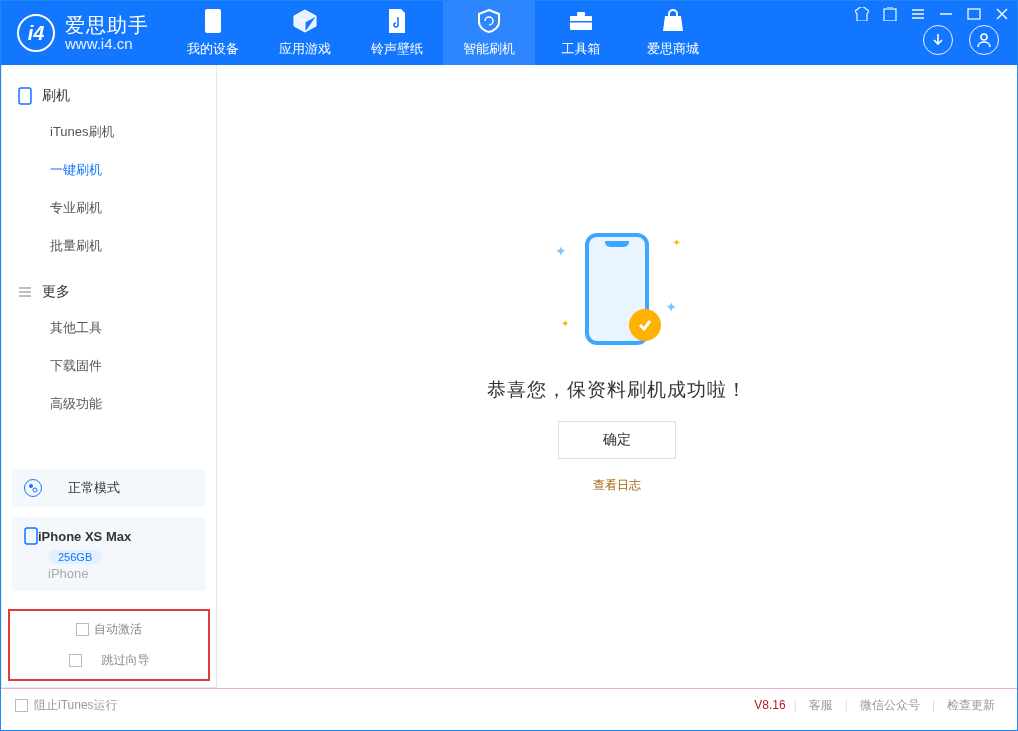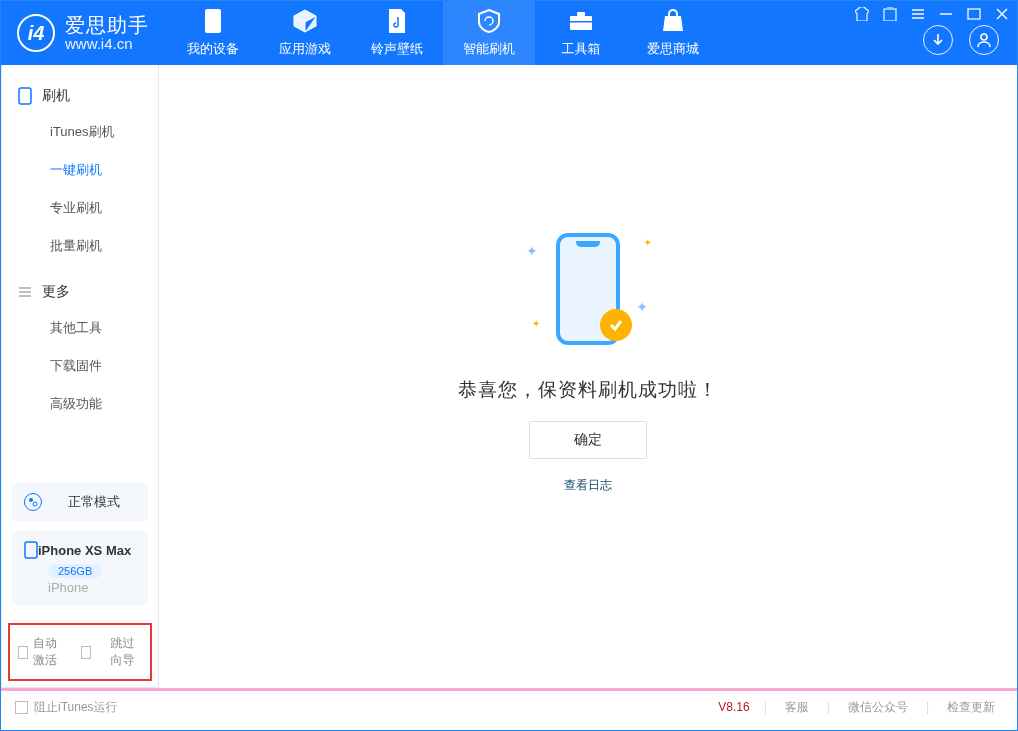--- a/index.html
+++ b/index.html
@@ -23,58 +23,58 @@
 .win-controls { position: absolute; top: 6px; right: 8px; display: flex; gap: 14px; align-items: center; }
 .win-controls .wc { width: 14px; height: 14px; cursor: pointer; opacity: .95; display:flex; align-items:center; justify-content:center; }
 .win-controls svg { stroke: #fff; fill: none; }
 
 .header-right-icons { position: absolute; right: 18px; bottom: 10px; display: flex; gap: 16px; }
 .hr-icon { width: 30px; height: 30px; border: 1.5px solid rgba(255,255,255,.9); border-radius: 50%; display: flex; align-items: center; justify-content: center; cursor: pointer; }
 .hr-icon svg { stroke: #fff; fill: none; }
 
 
 .body { display: flex; height: calc(100% - 76px - 30px); }
-.sidebar { width: 158px; border: 1px solid #e8e8e8; border-top: none; padding-top: 14px; position: relative; display:flex; flex-direction:column; }
+.sidebar { width: 216px; border: 1px solid #e8e8e8; border-top: none; padding-top: 14px; position: relative; display:flex; flex-direction:column; }
 .side-section { padding: 0 0 10px 0; }
 .side-header { display: flex; align-items: center; gap: 10px; padding: 8px 16px; font-size: 14px; color: #333; font-weight: 500; }
 .side-header svg { stroke: #1276ff; }
 .side-header.more svg { stroke: #aaa; }
 .side-item { padding: 10px 16px 10px 48px; font-size: 13px; color: #555; cursor: pointer; }
 .side-item.active { color: #1276ff; }
 
 .device-boxes { margin: auto 10px 0 10px; }
 .dev-box { background: #f4f8fc; border-radius: 3px; padding: 10px 12px; margin-bottom: 10px; font-size: 13px; color: #333; display:flex; align-items:center; gap:26px; }
 .dev-box .dicn { width:18px; height:18px; border:1.5px solid #1276ff; border-radius:50%; display:flex; align-items:center; justify-content:center; }
 .dev-box2 { background: #f4f8fc; border-radius: 3px; padding: 10px 12px; margin-bottom: 10px; }
 .dev-box2 .dname { font-size: 13px; color: #333; font-weight: 600; display:flex; align-items:center; }
 .dev-box2 .badge { display:inline-block; background:#e3f0ff; color:#1276ff; border-radius:10px; padding:1px 10px; font-size:11px; margin:5px 0 2px 24px; }
 .dev-box2 .dtype { font-size: 13px; color: #aaa; margin-left:24px; }
 
-.checkbox-row { border: 2px solid #e23b3b; margin: 8px 6px 6px 6px; padding: 10px 8px; display:flex; gap:14px; align-items:center; font-size:12px; color:#888; }
+.checkbox-row { border: 2px solid #e23b3b; margin: 8px 6px 6px 6px; padding: 10px 8px; display:flex; gap:14px; align-items:center; font-size:12px; color:#888;flex-direction:column; }
 .cb { width:13px; height:13px; border:1px solid #bbb; display:inline-block; }
 
 
 .main { flex: 1; display: flex; flex-direction: column; align-items: center; justify-content: center; gap: 18px; padding-bottom: 40px; }
 .phone-illus { position: relative; width: 160px; height: 140px; display:flex; align-items:center; justify-content:center; }
 .phone-shape { width: 64px; height: 112px; border: 4px solid #3ba7ff; border-radius: 12px; background:#eaf4ff; position:relative; }
 .phone-shape::before { content:""; position:absolute; top:4px; left:50%; transform:translateX(-50%); width:24px; height:6px; background:#3ba7ff; border-radius:0 0 5px 5px; }
 .check-badge { position:absolute; right:36px; bottom:18px; width:32px; height:32px; background:#ffb300; border-radius:50%; display:flex; align-items:center; justify-content:center; }
 .check-badge svg { stroke:#fff; stroke-width:3; fill:none; }
 .spark { position:absolute; font-size:14px; color:#7fc4ff; }
 .spark.s1 { left:18px; top:24px; }
 .spark.s2 { right:16px; top:18px; color:#ffb300; font-size:10px; }
 .spark.s3 { left:24px; bottom:30px; color:#ffb300; font-size:10px; }
 .spark.s4 { right:20px; bottom:44px; }
 
 .success-text { font-size: 19px; color: #333; letter-spacing: 1px; }
 .ok-btn { border:1px solid #ddd; background:#fff; padding: 9px 44px; font-size:14px; color:#333; cursor:pointer; }
-.log-link { font-size:12px; color:#0c4a6e; cursor:pointer; }
-
-
-.footer { height: 30px; border-top:3px solid #f9a8d4; display:flex; align-items:center; font-size:12px; color:#999; padding: 16px 14px; gap:10px; }
+.log-link { font-size:12px; color:#a16207; cursor:pointer; }
+
+
+.footer { height: 30px; border-top:1px solid #f9a8d4; display:flex; align-items:center; font-size:12px; color:#999; padding: 16px 14px; gap:4px; }
 .footer .fcb { display:flex; align-items:center; gap:6px; }
 .footer .spacer { flex:1; }
 .footer .flink { color:#999; cursor:pointer; padding:0 8px; }
 .footer .ver { color:#b91c1c; margin-right:4px;margin-left:32px; }
 .footer .divider { color:#ddd; }
 </style>
 </head>
 <body>
 
 <div class="header">

